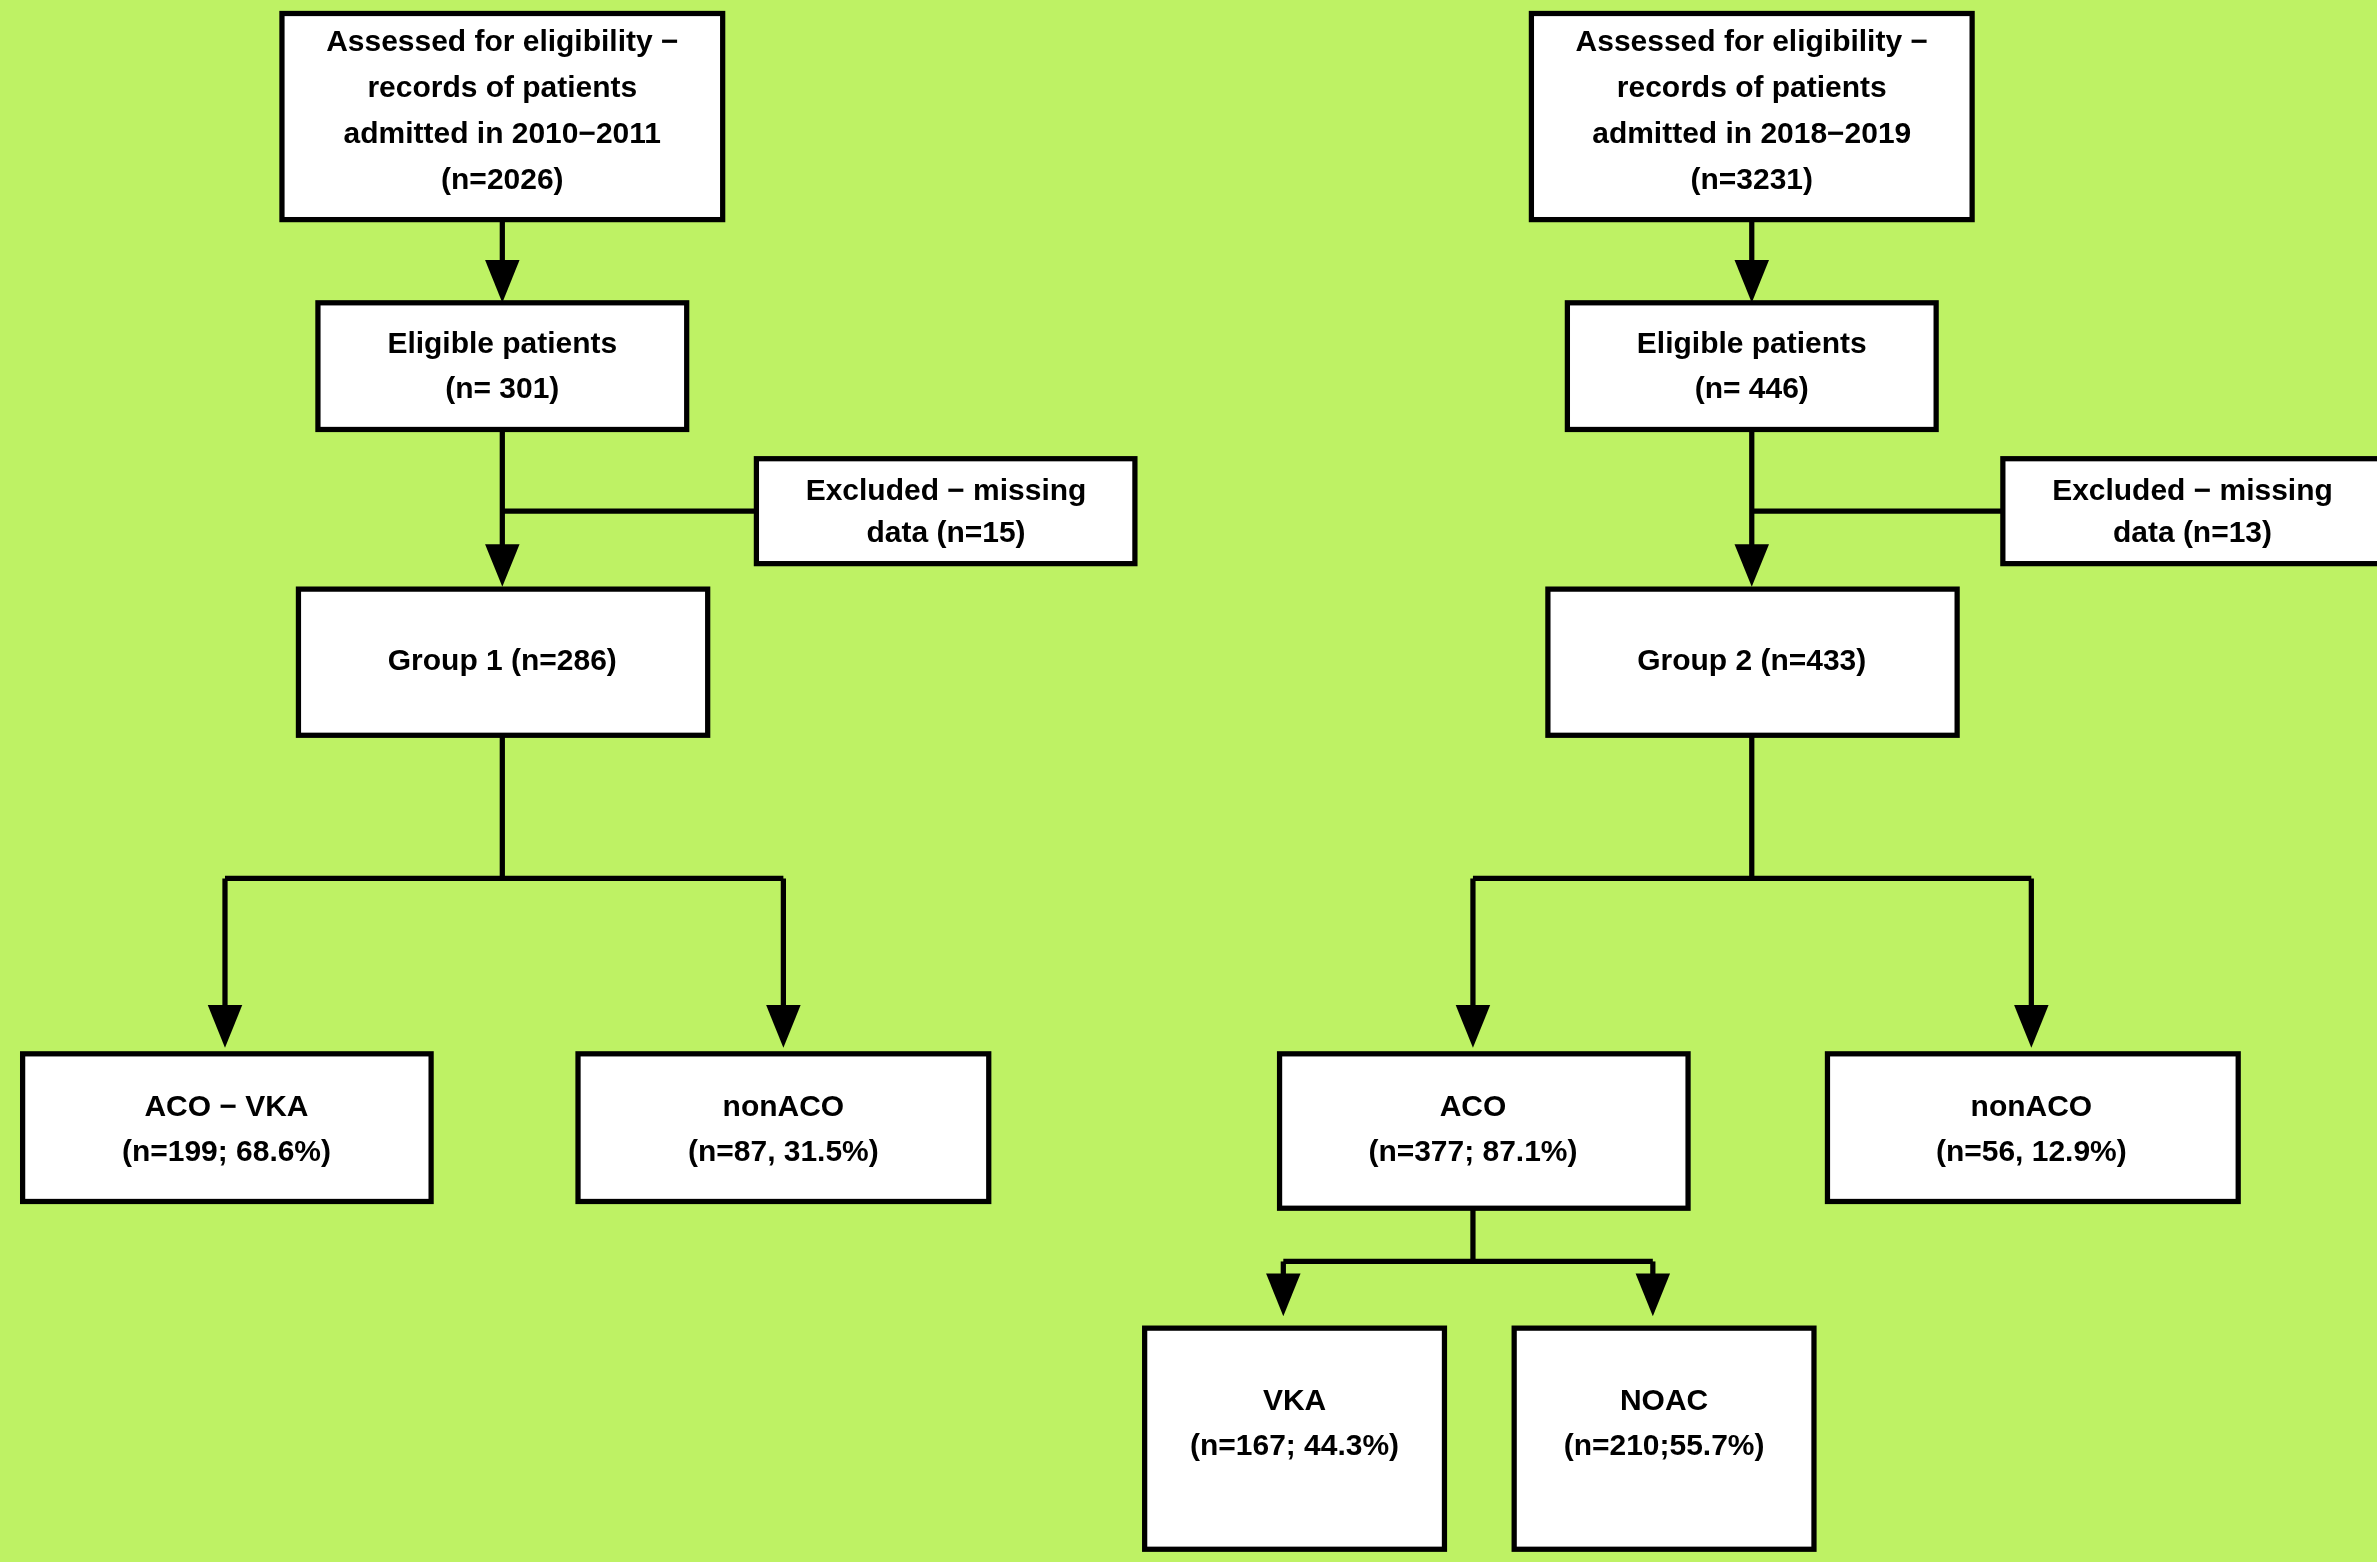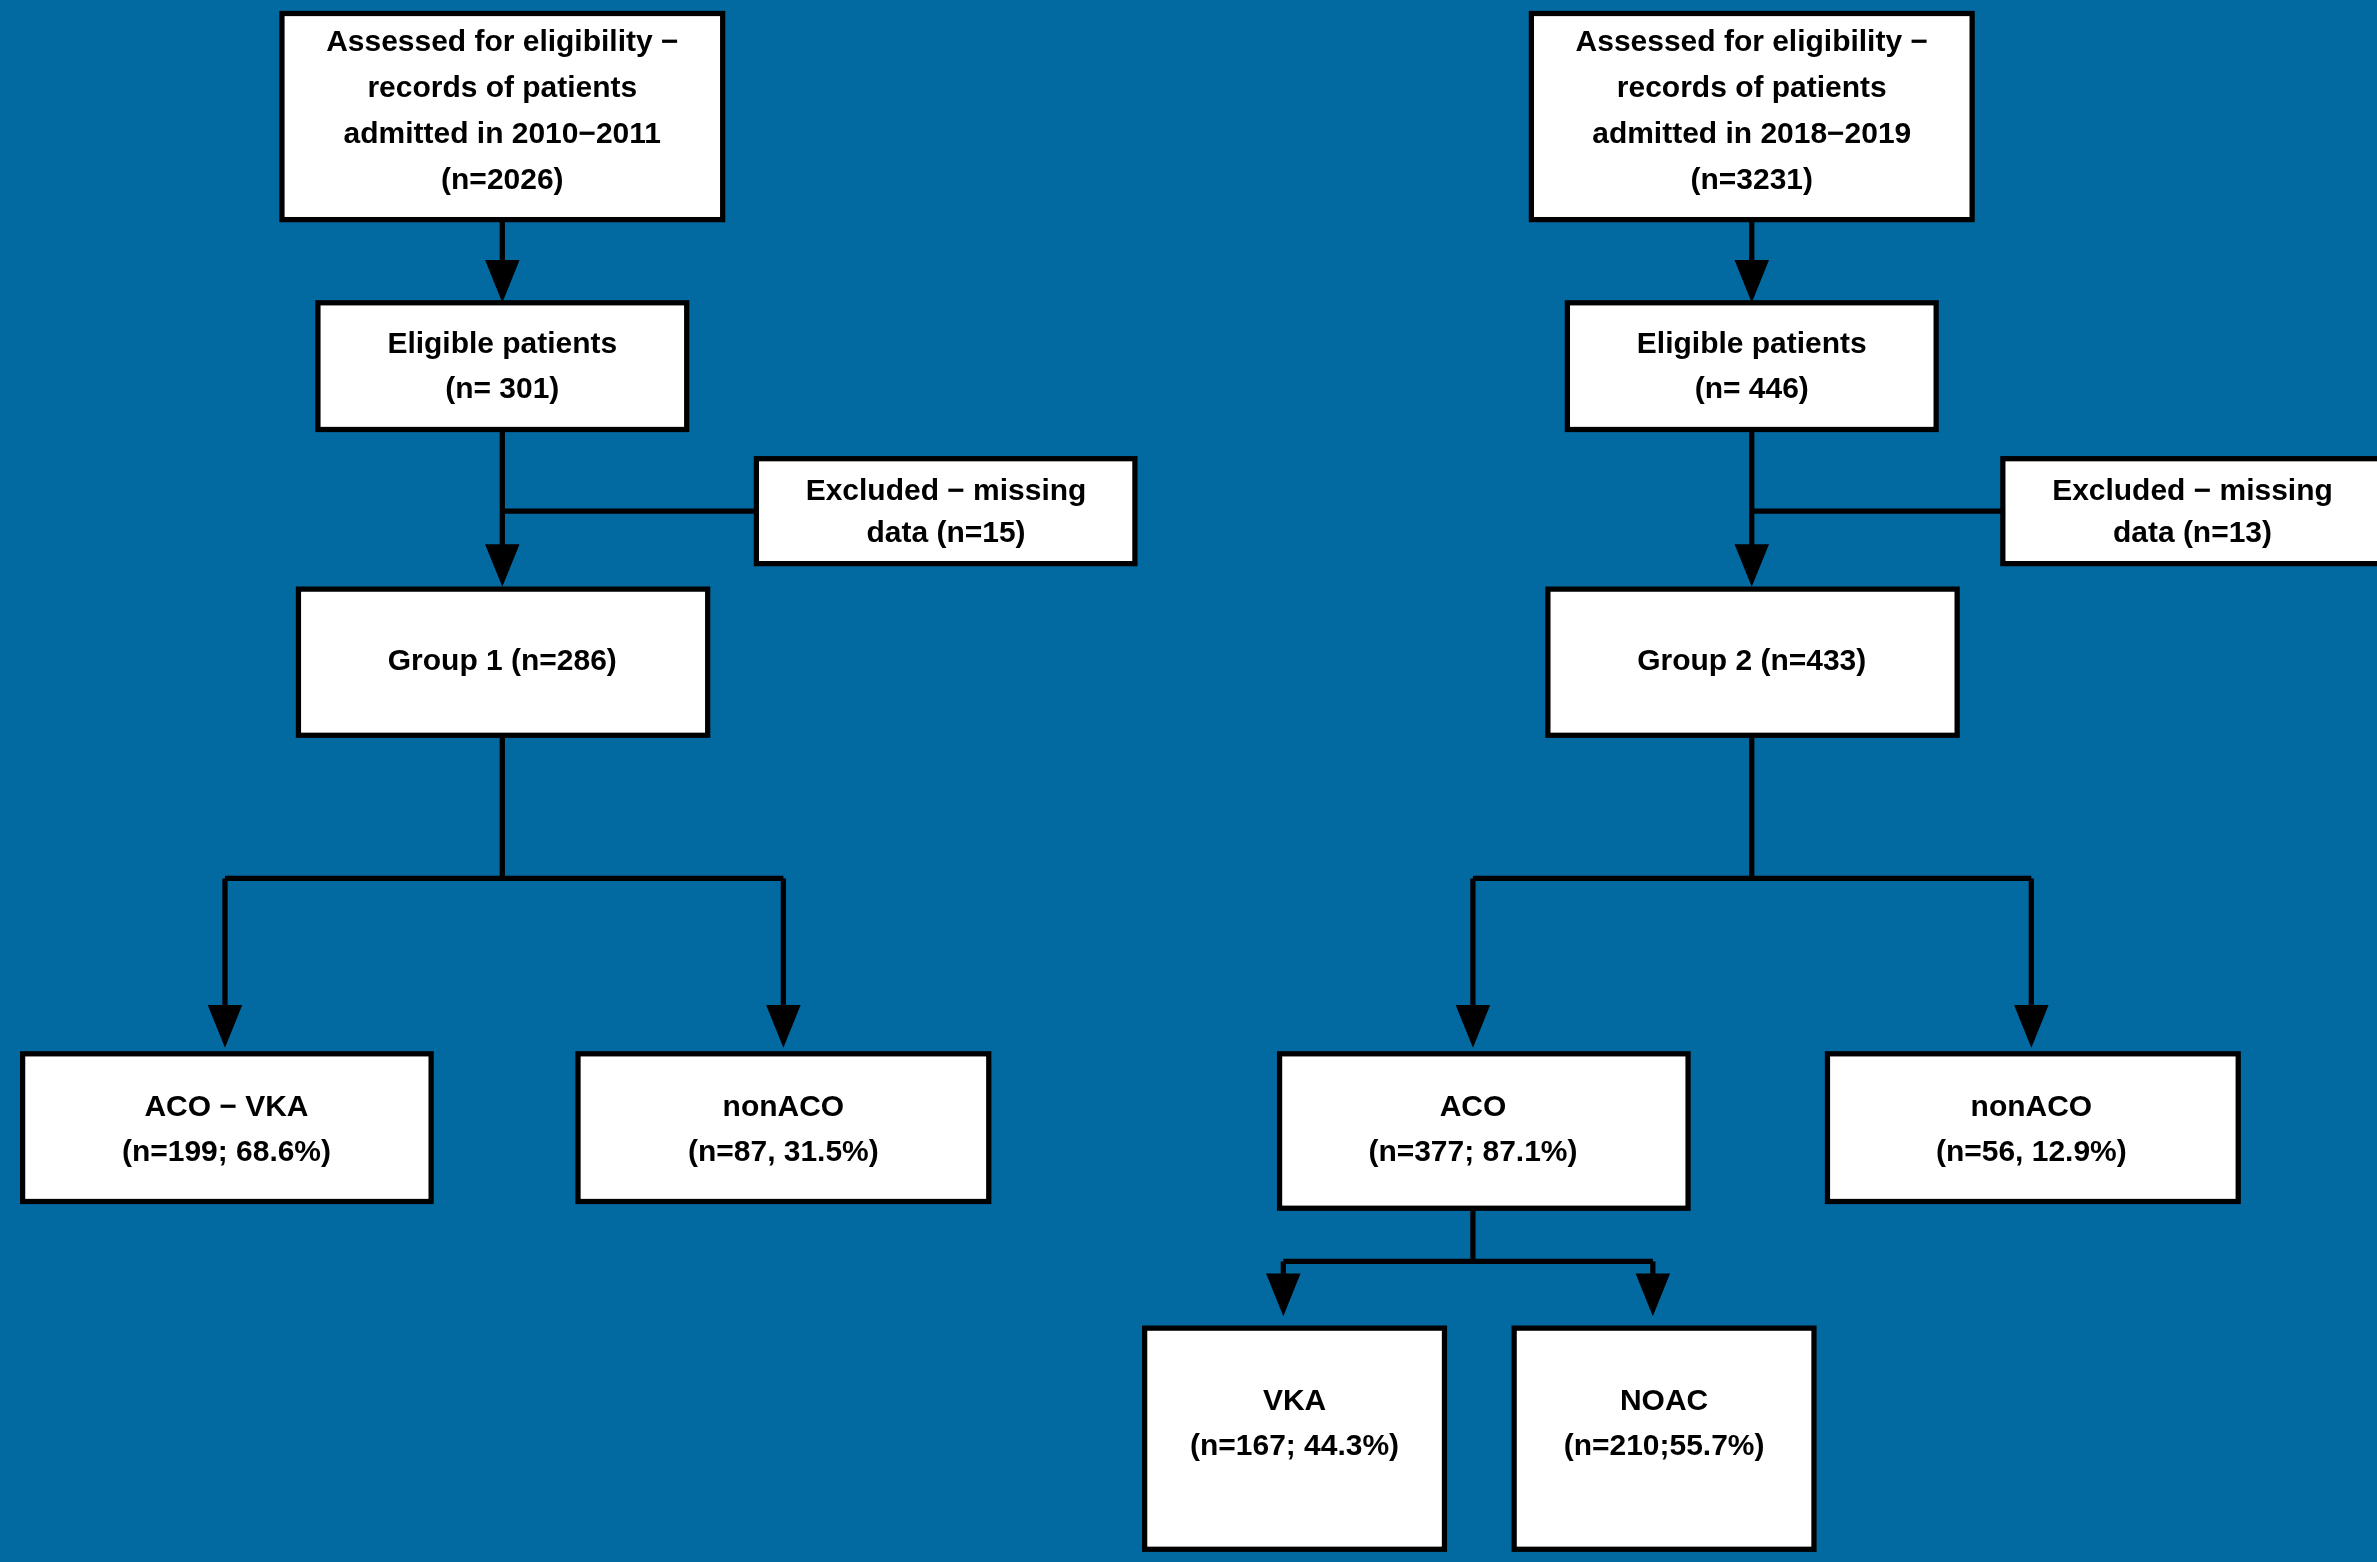--- a/index.html
+++ b/index.html
@@ -9,21 +9,21 @@
   }
   body {
     width: 2377px;
     height: 1562px;
     font-family: "Liberation Sans", sans-serif;
   }
   #flow-root {
     position: relative;
     width: 2377px;
     height: 1562px;
-    background: #0369a1;
+    background: #bef264;
   }
   svg#flow-svg {
     display: block;
     width: 2377px;
     height: 1562px;
   }
   .node-rect {
     fill: #ffffff;
     stroke: #000000;
     stroke-width: 7;

